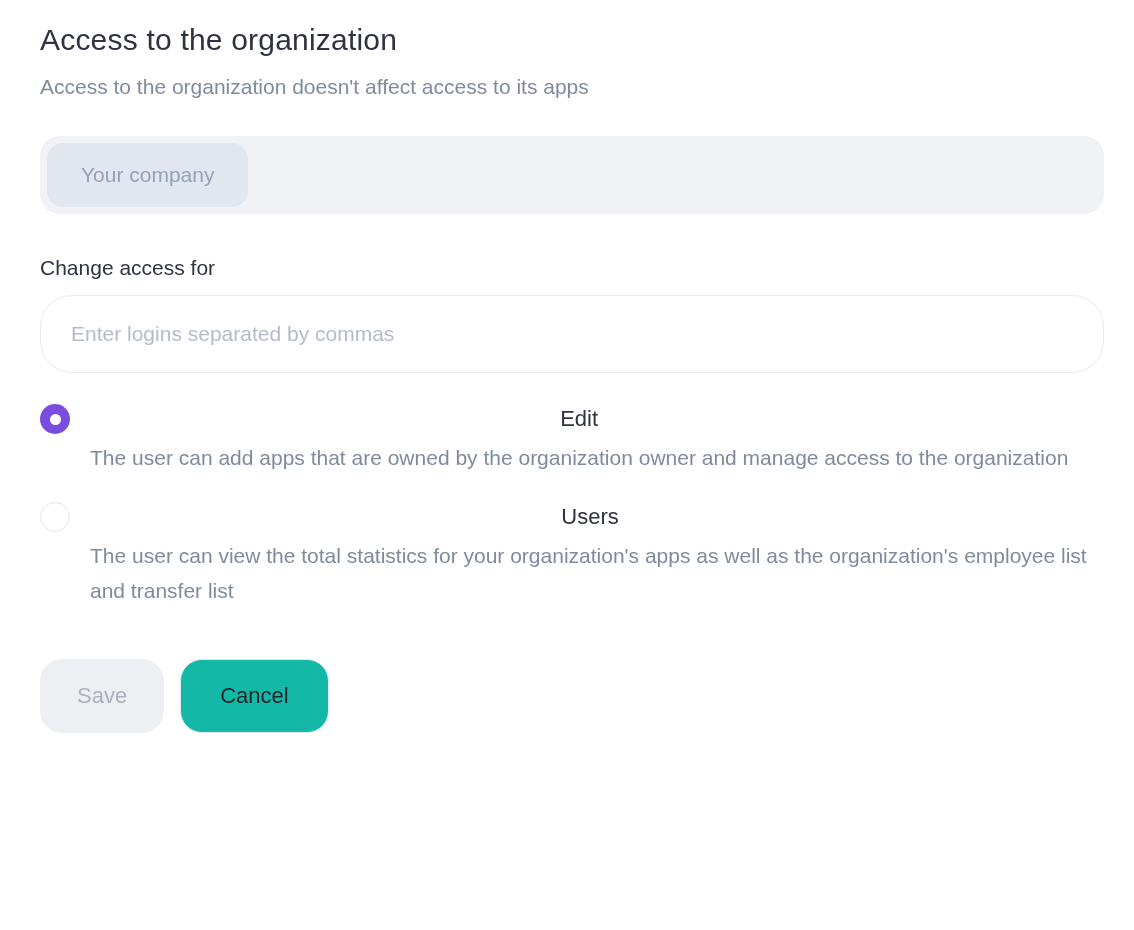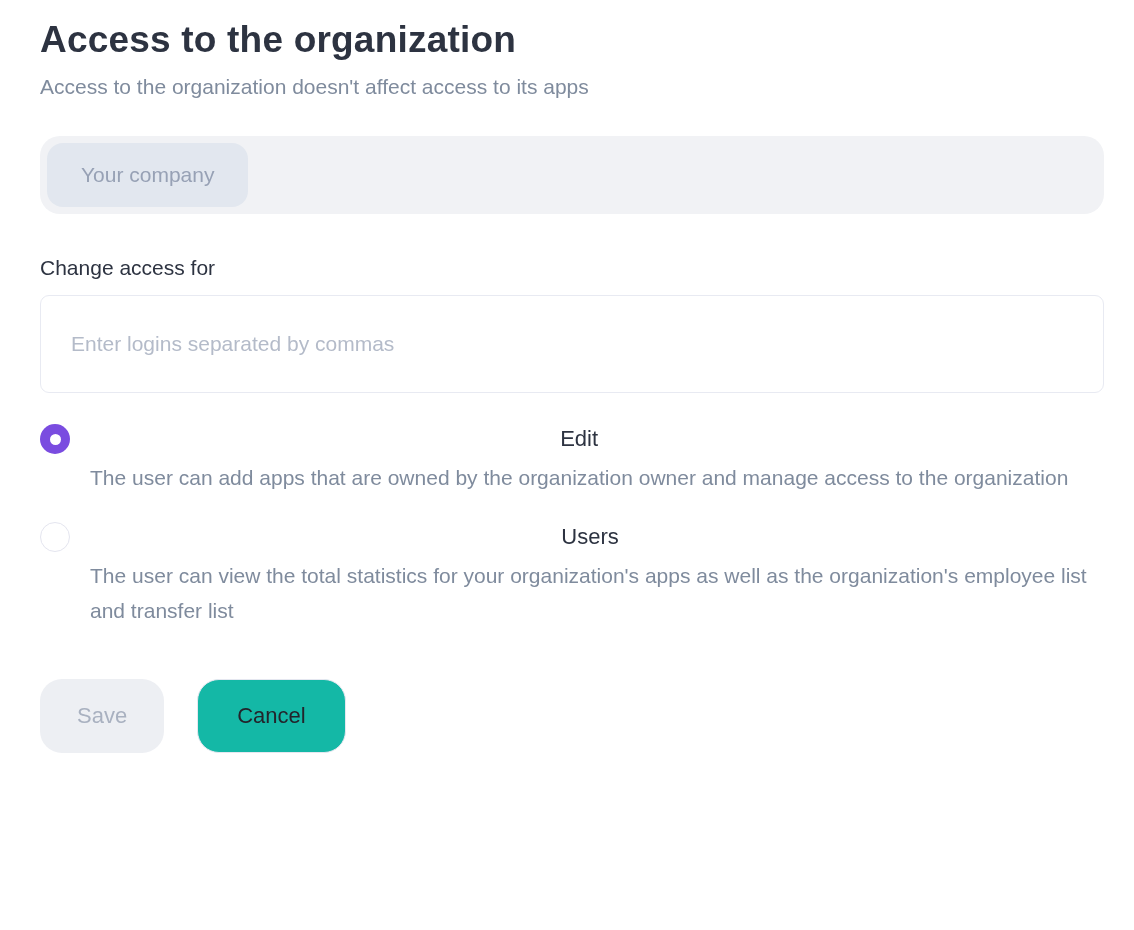--- a/index.html
+++ b/index.html
@@ -19,41 +19,41 @@
   }
   *{margin:0;padding:0;box-sizing:border-box;}
   html,body{background:#ffffff;}
   body{
     width:1134px;height:930px;overflow:hidden;
     font-family:"Liberation Sans", sans-serif;
     color:var(--title-color);
   }
   .page{padding:22px 30px 0 40px;}
   .page-title{
-    font-size:37px;font-weight:700;line-height:36px;color:var(--title-color);
+    font-size:30px;font-weight:400;line-height:36px;color:var(--title-color);
     letter-spacing:.2px;
   }
   .page-subtitle{
     margin-top:16px;font-size:21px;line-height:26px;color:var(--muted-text);
   }
   .org-tabs{
     margin-top:36px;height:78px;width:1064px;background:var(--bar-bg);
     border-radius:20px;display:flex;align-items:center;padding:0 7px;
   }
   .org-tab{
     height:64px;background:var(--chip-bg);border-radius:16px;
     display:flex;align-items:center;padding:8px 34px;
     font-size:21px;color:var(--chip-text);cursor:default;white-space:nowrap;
   }
   .field-label{
     margin-top:41px;font-size:21px;line-height:25px;color:var(--title-color);
   }
   .logins-input{
-    margin-top:15px;display:block;width:1064px;height:98px;
-    border:1.5px solid var(--input-border);border-radius:9px;
+    margin-top:15px;display:block;width:1064px;height:78px;
+    border:1.5px solid var(--input-border);border-radius:32px;
     padding:0 30px;font-size:21px;font-family:"Liberation Sans", sans-serif;
     color:var(--title-color);outline:none;background:#fff;
   }
   .logins-input::placeholder{color:var(--placeholder);opacity:1;}
   .options{margin-top:31px;}
   .option{display:flex;align-items:flex-start;margin-bottom:27px;cursor:pointer;}
   .radio{
     width:30px;height:30px;border-radius:50%;flex:0 0 30px;
     border:1.5px solid var(--radio-border);background:#fff;position:relative;
   }
@@ -61,21 +61,21 @@
   .radio.checked::after{
     content:"";position:absolute;left:50%;top:50%;width:11px;height:11px;
     margin:-5.5px 0 0 -5.5px;border-radius:50%;background:#fff;
   }
   .option-body{margin-left:20px;}
   .option-label{font-size:22px;line-height:30px;color:var(--title-color);text-align:center;}
   .option-desc{
     margin-top:6px;font-size:21px;line-height:35px;color:var(--muted-text);
     max-width:1000px;
   }
-  .actions{margin-top:51px;display:flex;align-items:center;gap:33px;}
+  .actions{margin-top:51px;display:flex;align-items:center;gap:16px;}
   .btn{
     height:74px;border-radius:22px;font-size:22px;
     font-family:"Liberation Sans", sans-serif;cursor:pointer;
     display:inline-flex;align-items:center;justify-content:center;
   }
   .btn-save{
     background:var(--save-bg);color:var(--save-text);border:none;padding:0 37px;
   }
   .btn-cancel{
     background:#14b8a6;color:var(--cancel-text);

